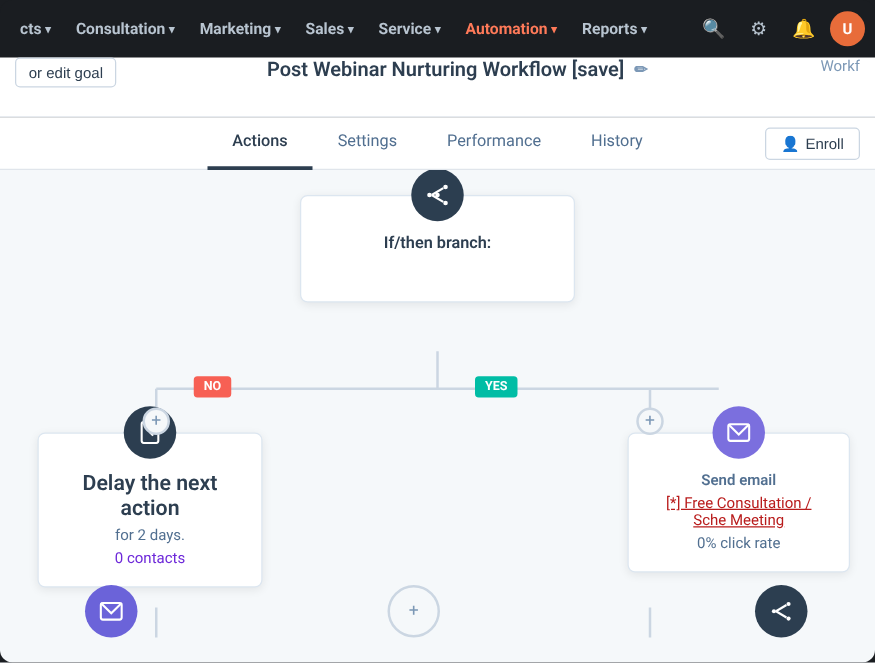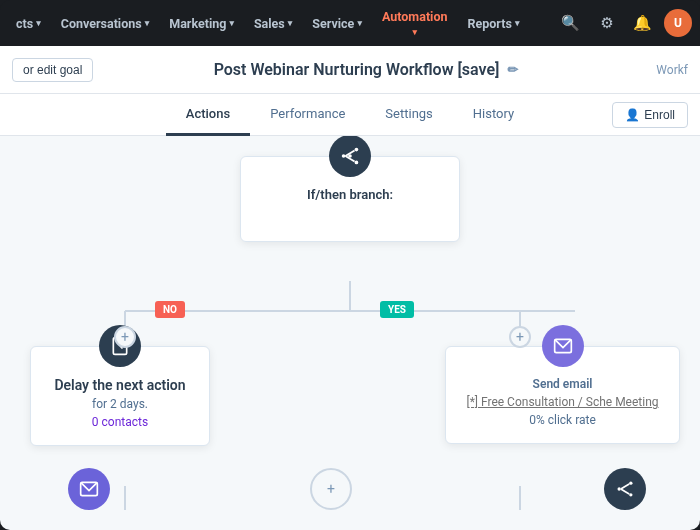--- a/index.html
+++ b/index.html
@@ -26,21 +26,21 @@
       font-size: 12.5px;
       padding: 4px 8px;
       border-radius: 4px;
       cursor: pointer;
       display: flex;
       align-items: center;
       gap: 3px;
       white-space: nowrap;
       font-weight: bold;
     }
-    .nav-item.active { color: #ff7a59; flex-direction: column; }
+    .nav-item.active { color: #ff7a59; }
     .nav-chevron { font-size: 9px; }
     .nav-right {
       margin-left: auto;
       display: flex;
       align-items: center;
       gap: 6px;
     }
     .nav-icon-btn {
       color: #b8c4d0;
       font-size: 15px;
@@ -64,21 +64,21 @@
       font-size: 12px;
       font-weight: bold;
       cursor: pointer;
     }
 
     
     .toolbar {
       background: #ffffff;
       height: 48px;
       display: flex;
-      align-items: center;
+      align-items: flex-start;
       justify-content: center;
       position: relative;
       border-bottom: 1px solid #e0e5eb;
     }
     .toolbar-title {
       font-size: 16px;
       font-weight: 600;
       color: #2d3e50;
       display: flex;
       align-items: center;
@@ -260,21 +260,21 @@
       background: #2c3e50;
       border-radius: 50%;
       display: flex;
       align-items: center;
       justify-content: center;
       margin: -38px auto 10px;
       color: white;
       font-size: 18px;
     }
     .delay-title {
-      font-size: 14px;
+      font-size: 17px;
       font-weight: 600;
       color: #2d3e50;
       margin-bottom: 4px;
       text-align: center;
     }
     .delay-desc {
       font-size: 12px;
       color: #516f90;
       text-align: center;
     }
@@ -287,21 +287,21 @@
 
     
     .email-node {
       position: absolute;
       top: 210px;
       right: 20px;
       background: white;
       border-radius: 6px;
       border: 1px solid #dce6f0;
       padding: 16px 16px;
-      width: 235px;
+      width: 178px;
       box-shadow: 0 2px 8px rgba(0,0,0,0.08);
     }
     .email-icon {
       width: 42px;
       height: 42px;
       background: #7b6fde;
       border-radius: 50%;
       display: flex;
       align-items: center;
       justify-content: center;
@@ -310,21 +310,21 @@
       font-size: 18px;
     }
     .email-title {
       font-size: 12px;
       font-weight: 600;
       color: #516f90;
       text-align: center;
       margin-bottom: 4px;
     }
     .email-link {
-      color: #737373;
+      color: #b91c1c;
       font-size: 12px;
       text-align: center;
       display: block;
     }
     .email-rate {
       font-size: 12px;
       color: #516f90;
       text-align: center;
       margin-top: 4px;
     }
@@ -402,21 +402,21 @@
   </style>
 </head>
 <body>
 
 <div class="top-nav">
   <div class="nav-item">
     <span>cts</span>
     <span class="nav-chevron">▾</span>
   </div>
   <div class="nav-item">
-    <span>Conversations</span>
+    <span>Consultation</span>
     <span class="nav-chevron">▾</span>
   </div>
   <div class="nav-item">
     <span>Marketing</span>
     <span class="nav-chevron">▾</span>
   </div>
   <div class="nav-item">
     <span>Sales</span>
     <span class="nav-chevron">▾</span>
   </div>
@@ -451,24 +451,24 @@
   <div class="toolbar-right">
     <span>Workf</span>
   </div>
 </div>
 
 <div class="tabs">
   <div class="tab active">
     <span>Actions</span>
   </div>
   <div class="tab">
+    <span>Settings</span>
+  </div>
+  <div class="tab">
     <span>Performance</span>
-  </div>
-  <div class="tab">
-    <span>Settings</span>
   </div>
   <div class="tab">
     <span>History</span>
   </div>
   <button class="enroll-btn">
     <span>👤</span>
     <span>Enroll</span>
   </button>
 </div>
 

